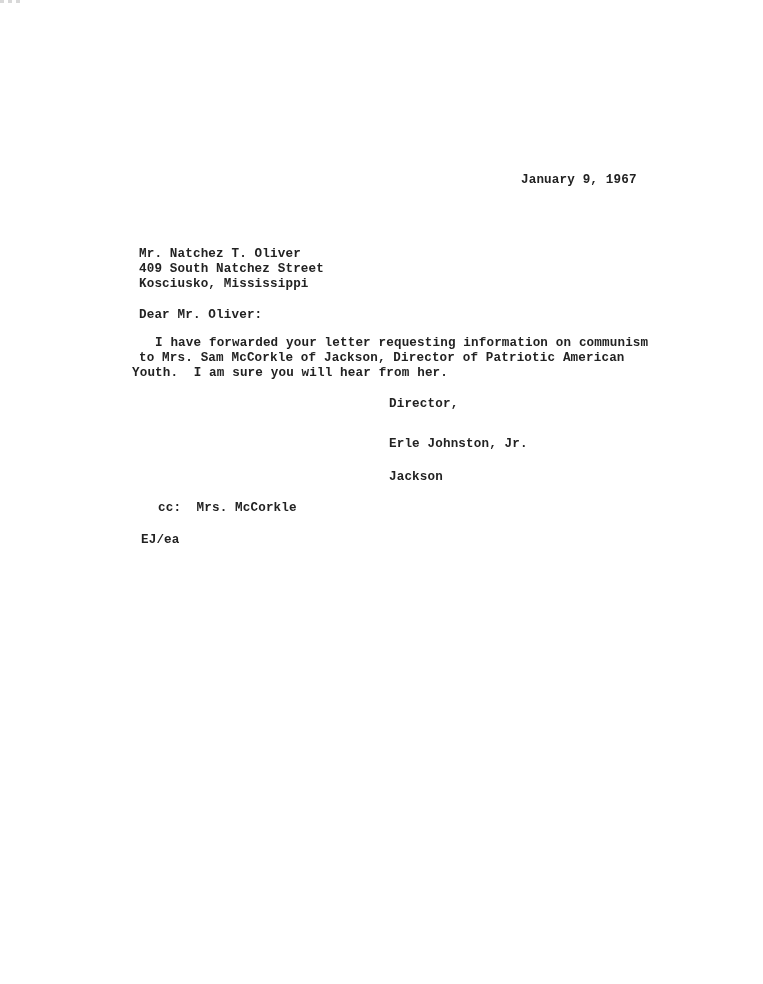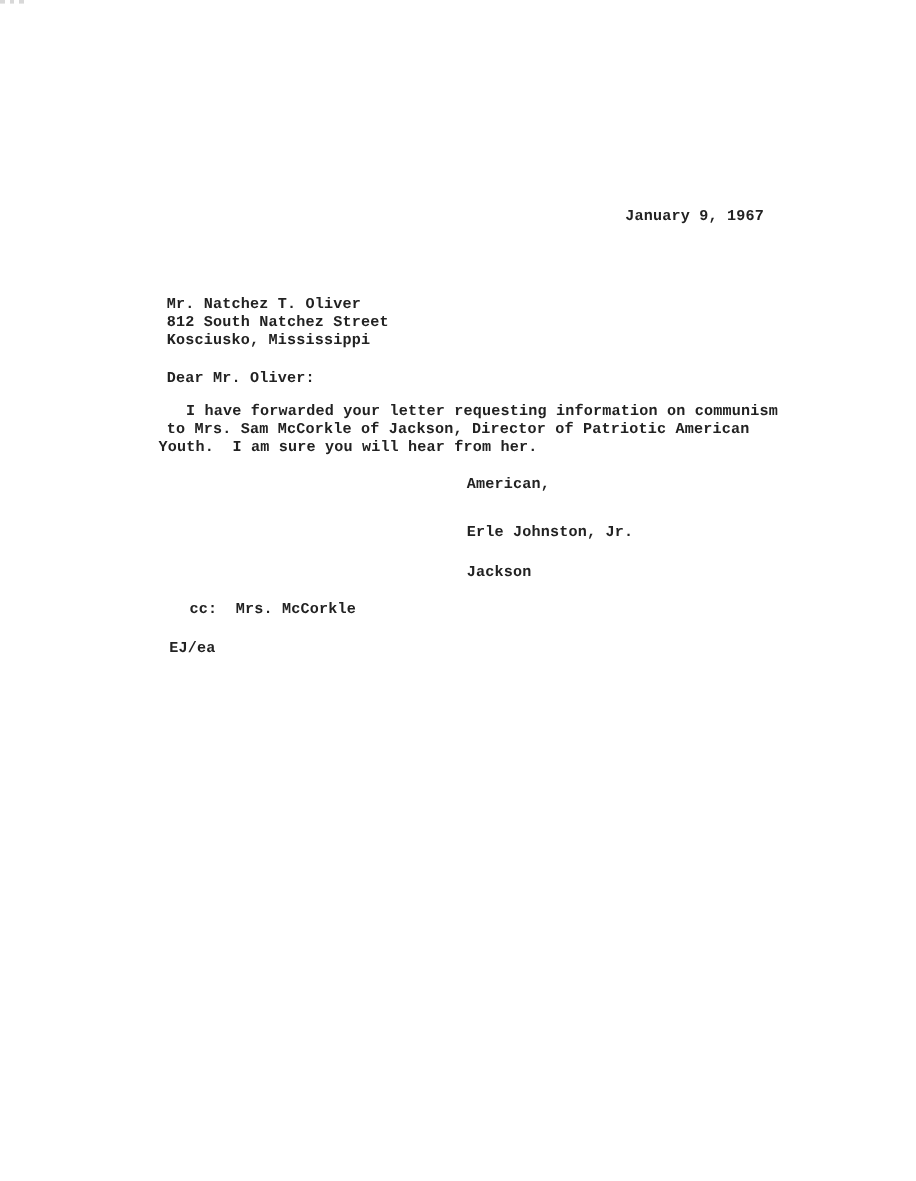--- a/index.html
+++ b/index.html
@@ -40,33 +40,33 @@
 </head>
 <body>
 
 <div class="page">
   <div class="corner-mark"></div>
 
   <div class="line" style="left:521px; top:173px;">January 9, 1967</div>
 
   <div>
     <div class="line" style="left:139px; top:247px;">Mr. Natchez T. Oliver</div>
-    <div class="line" style="left:139px; top:262px;">812 South Natchez Street</div>
+    <div class="line" style="left:139px; top:262px;">409 South Natchez Street</div>
     <div class="line" style="left:139px; top:277px;">Kosciusko, Mississippi</div>
   </div>
 
   <div class="line" style="left:139px; top:308px;">Dear Mr. Oliver:</div>
 
   <div>
     <div class="line" style="left:139px; top:336px;margin-left:16px;">I have forwarded your letter requesting information on communism</div>
     <div class="line" style="left:139px; top:351px;">to Mrs. Sam McCorkle of Jackson, Director of Patriotic American</div>
     <div class="line" style="left:132px; top:366px;text-align:center;">Youth.  I am sure you will hear from her.</div>
   </div>
 
-  <div class="line" style="left:389px; top:397px;">American,</div>
+  <div class="line" style="left:389px; top:397px;">Director,</div>
 
   <div>
     <div class="line" style="left:389px; top:437px;">Erle Johnston, Jr.</div>
     <div class="line" style="left:389px; top:470px;">Jackson</div>
   </div>
 
   <div class="line" style="left:141px; top:501px;margin-left:17px;">cc:  Mrs. McCorkle</div>
   <div class="line" style="left:141px; top:533px;">EJ/ea</div>
 </div>
 

